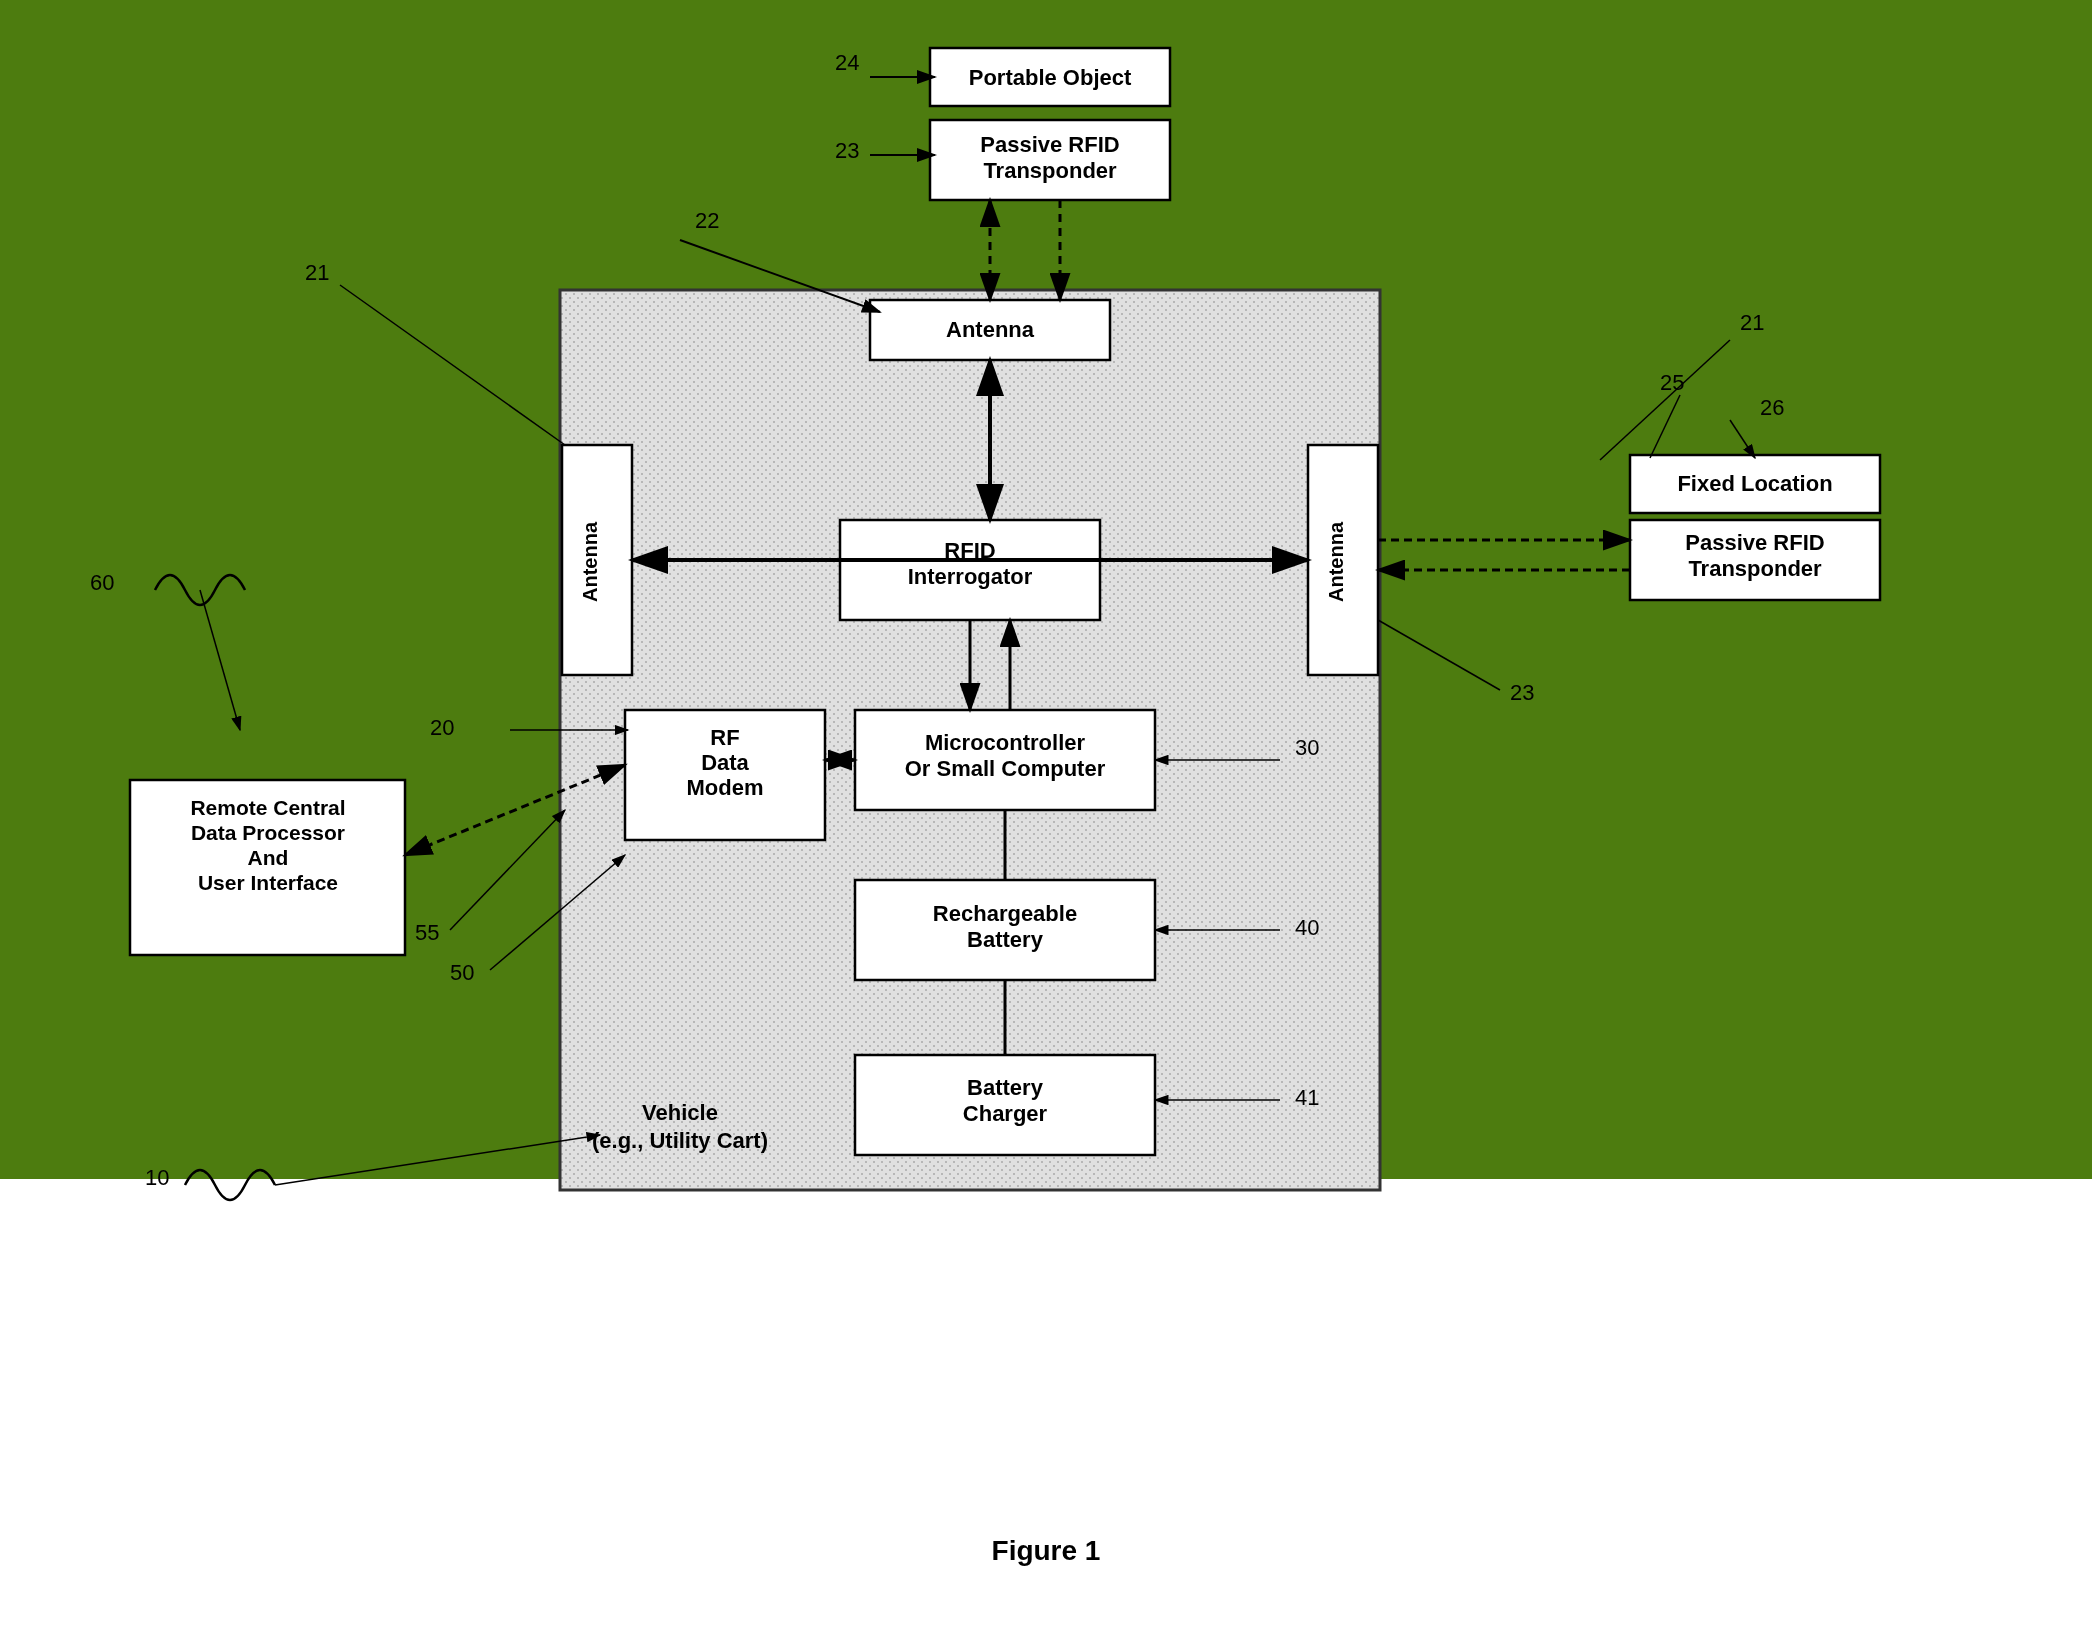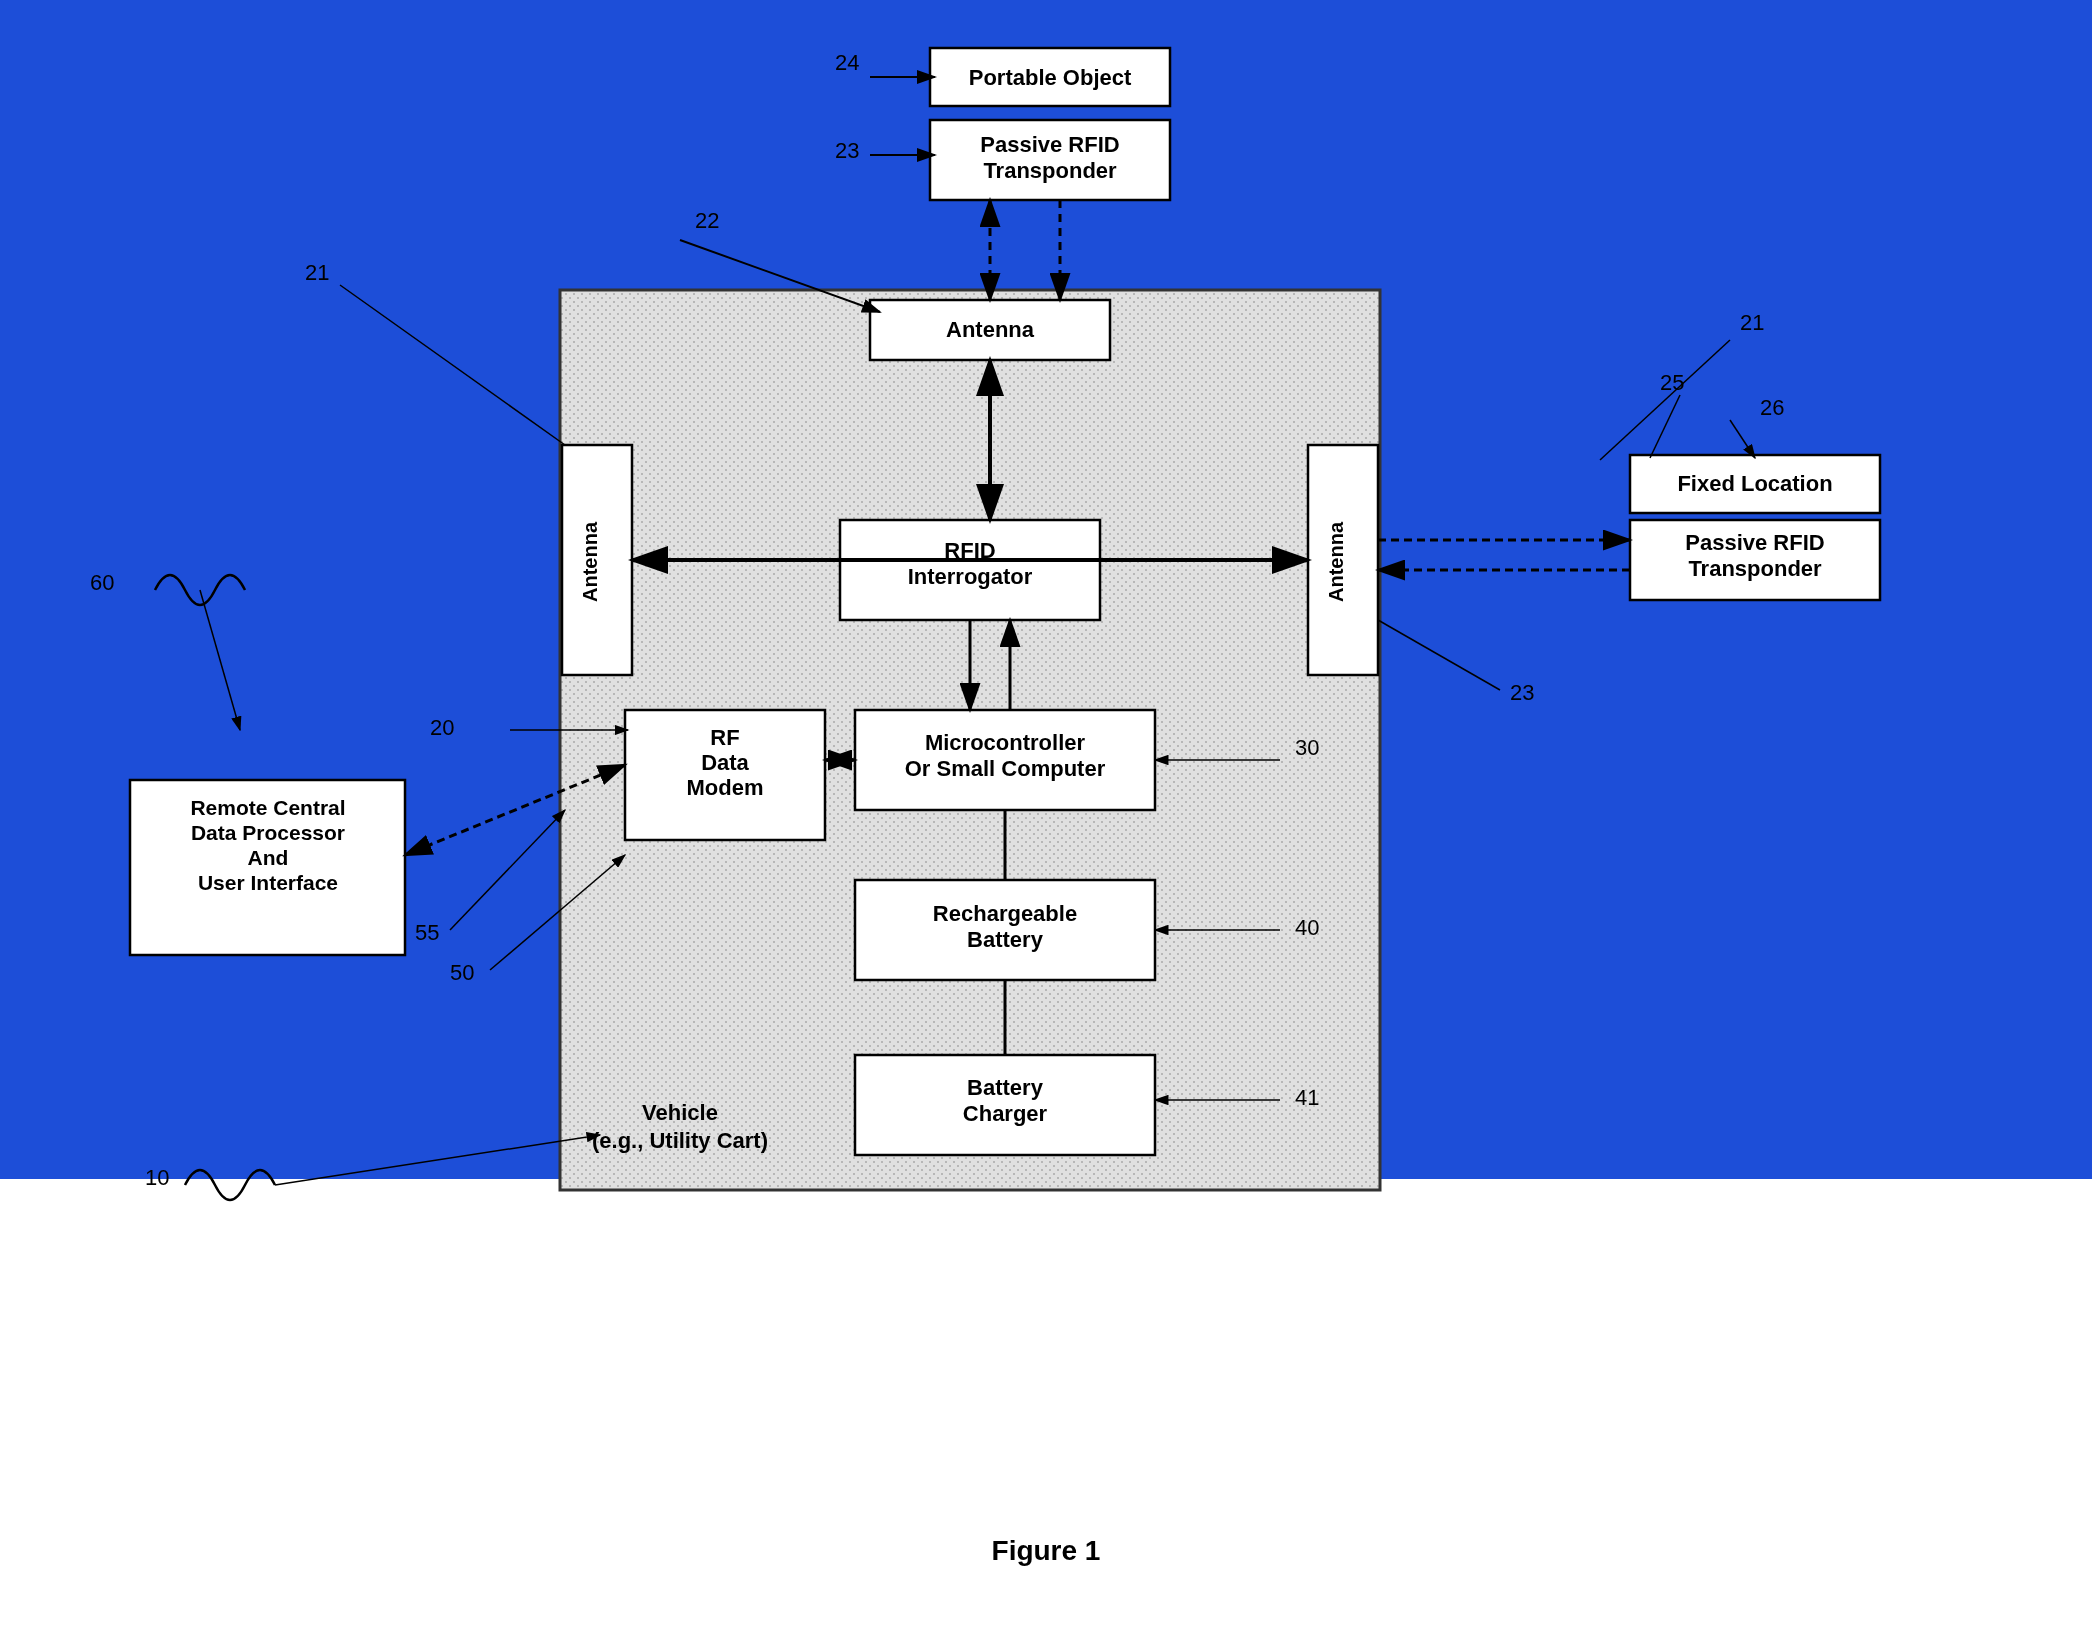--- a/index.html
+++ b/index.html
@@ -8,21 +8,21 @@
       font-family: Arial, sans-serif;
       width: 2092px;
       height: 1625px;
       overflow: hidden;
       position: relative;
     }
     .diagram-container {
       position: relative;
       width: 2092px;
       height: 1179px;
-      background: #1d4ed8;
+      background: #4d7c0f;
     }
     svg.main-svg {
       position: absolute;
       top: 0; left: 0;
       width: 2092px;
       height: 1625px;
     }
   </style>
 </head>
 <body>

